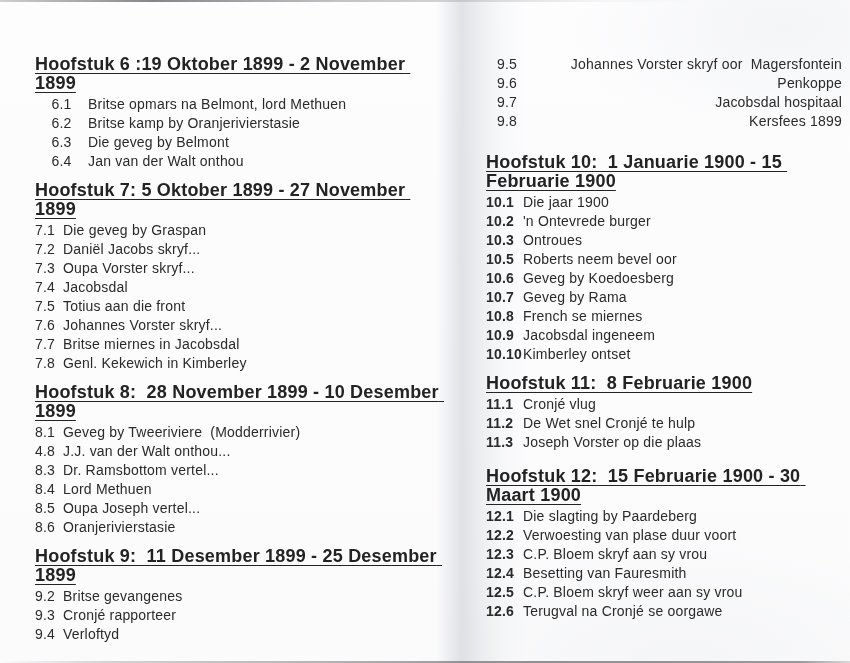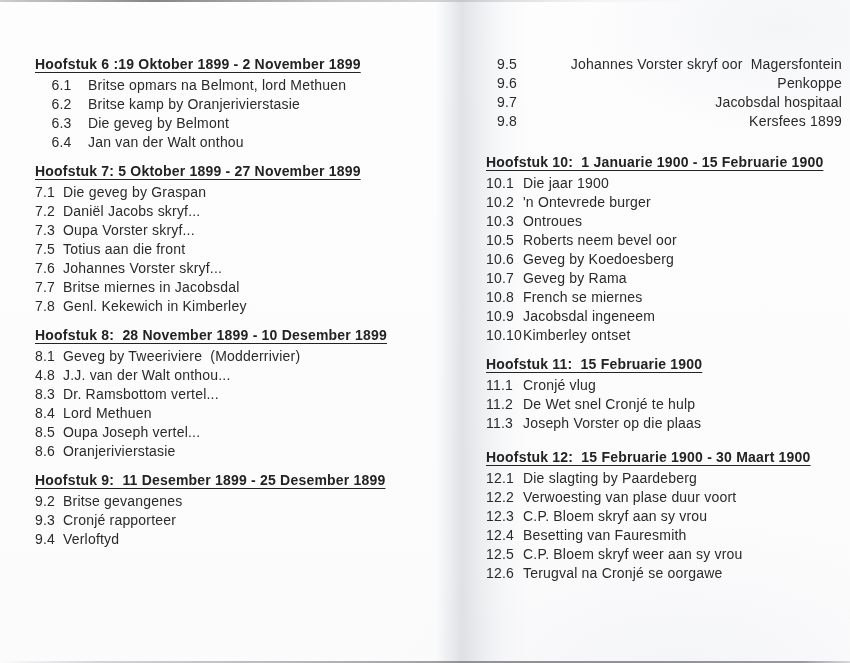--- a/index.html
+++ b/index.html
@@ -33,38 +33,38 @@
       rgba(160,168,176,0) 0%, rgba(158,166,175,0.30) 28%, rgba(185,192,199,0.20) 52%,
       rgba(214,219,224,0.10) 74%, rgba(230,233,236,0) 100%);
   }
   .page { position: absolute; top: 0; }
   .page-left  { left: 35px;  top: 55px; width: 412px; }
   .page-right { left: 486px; top: 55px; width: 356px; }
 
   .chapter { margin: 0 0 10px 0; }
   .heading {
     margin: 0 0 2px 0;
-    font-size: 14px;
+    font-size: 18px;
     font-weight: bold;
     line-height: 19px;
     color: #232323;
     text-decoration: underline;
     text-decoration-thickness: 1.3px;
     text-underline-offset: 3px;
     white-space: pre-wrap;
     letter-spacing: 0.2px;
   }
   .row { display: flex; height: 19px; line-height: 19px; font-size: 14px; }
   .num { flex: 0 0 28px; letter-spacing: 0.2px; }
   .txt { flex: 1 1 auto; white-space: pre-wrap; letter-spacing: 0.2px; }
 
   .ch6 .num { flex-basis: 53px; text-align: center; }
   .continued { margin: 0 0 22px 0; text-align: right; }
   .continued .num { flex-basis: 31px; }
-  .ch10 .num, .ch11 .num, .ch12 .num { flex-basis: 37px; }
+  .ch10 .num, .ch11 .num, .ch12 .num { flex-basis: 37px; font-weight: bold; }
   .ch11 { margin-bottom: 15px; }
   .chapter:last-child { margin-bottom: 7px; }
 </style>
 </head>
 <body>
 
 <div class="scan">
   <div class="edge-top"></div>
   <div class="gutter"></div>
   <div class="edge-bottom"></div>
@@ -109,20 +109,24 @@
           <div class="row">
             <span class="num">7.2</span>
             <span class="txt">Daniël Jacobs skryf...</span>
           </div>
 
           <div class="row">
             <span class="num">7.3</span>
             <span class="txt">Oupa Vorster skryf...</span>
           </div>
 
+          <div class="row">
+            <span class="num">7.4</span>
+            <span class="txt">Jacobsdal</span>
+          </div>
 
           <div class="row">
             <span class="num">7.5</span>
             <span class="txt">Totius aan die front</span>
           </div>
 
           <div class="row">
             <span class="num">7.6</span>
             <span class="txt">Johannes Vorster skryf...</span>
           </div>
@@ -270,21 +274,21 @@
           </div>
 
           <div class="row">
             <span class="num">10.10</span>
             <span class="txt">Kimberley ontset</span>
           </div>
         </div>
     </section>
 
     <section class="chapter ch11">
-      <h2 class="heading">Hoofstuk 11:  15 Februarie 1900</h2>
+      <h2 class="heading">Hoofstuk 11:  8 Februarie 1900</h2>
       <div class="items">
 
           <div class="row">
             <span class="num">11.1</span>
             <span class="txt">Cronjé vlug</span>
           </div>
 
           <div class="row">
             <span class="num">11.2</span>
             <span class="txt">De Wet snel Cronjé te hulp</span>

